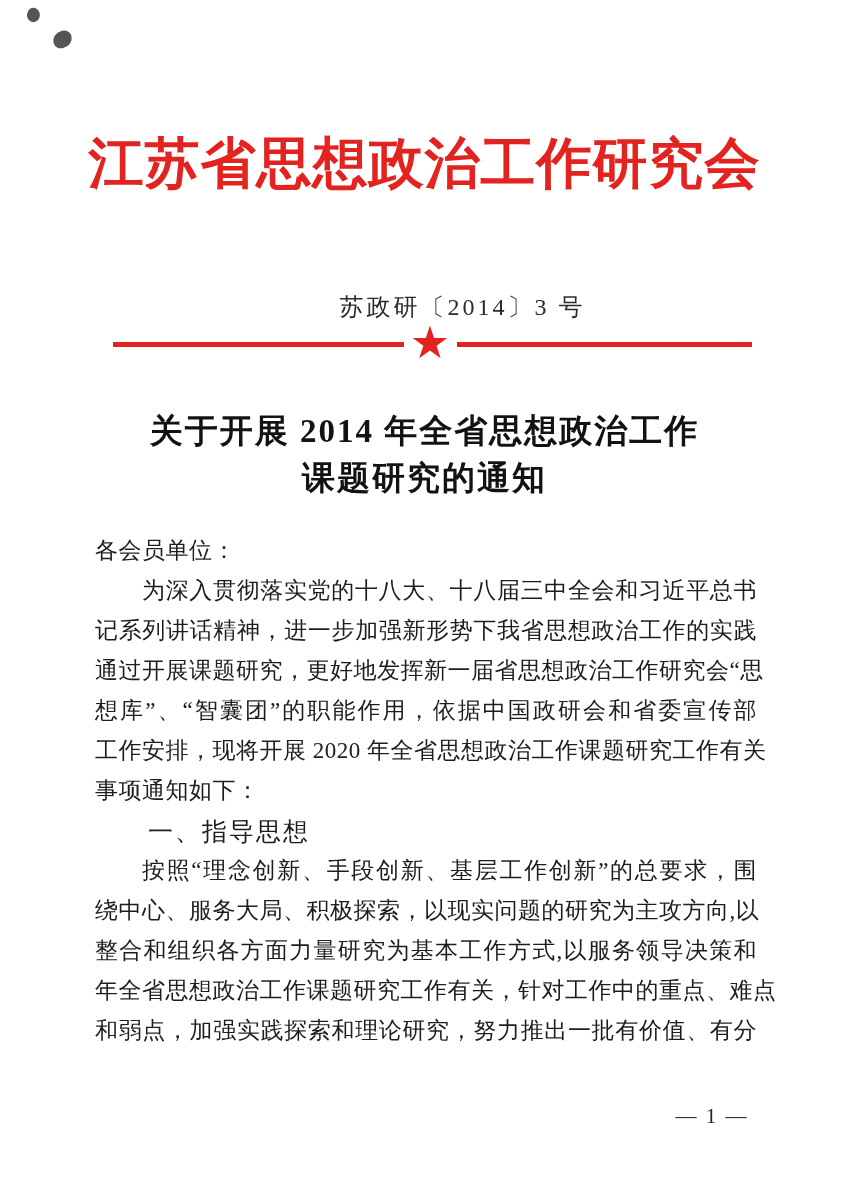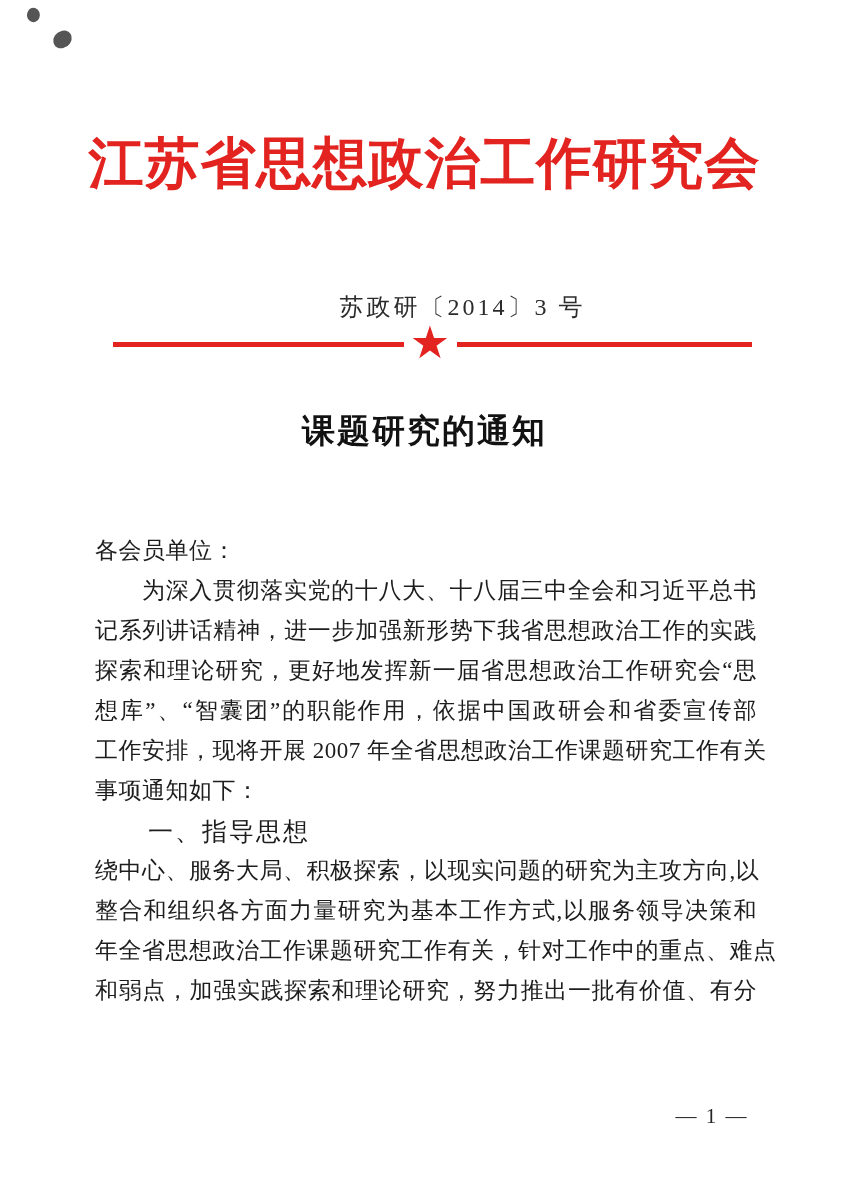--- a/index.html
+++ b/index.html
@@ -74,32 +74,34 @@
 
   <div class="masthead">江苏省思想政治工作研究会</div>
 
   <div class="docnum">苏政研〔2014〕3 号</div>
 
   <div class="rule rule-left"></div>
   <div class="star">★</div>
   <div class="rule rule-right"></div>
 
   <div class="doc-title">
+    <div>关于开展 2014 年全省思想政治工作</div>
     <div>课题研究的通知</div>
   </div>
 
   <div class="body-block">
     <div class="bline">各会员单位：</div>
     <div class="bline just indent">为深入贯彻落实党的十八大、十八届三中全会和习近平总书</div>
     <div class="bline just">记系列讲话精神，进一步加强新形势下我省思想政治工作的实践</div>
-    <div class="bline just">探索和理论研究，更好地发挥新一届省思想政治工作研究会“思</div>
+    <div class="bline just">通过开展课题研究，更好地发挥新一届省思想政治工作研究会“思</div>
     <div class="bline just">想库”、“智囊团”的职能作用，依据中国政研会和省委宣传部</div>
-    <div class="bline just">工作安排，现将开展 2007 年全省思想政治工作课题研究工作有关</div>
+    <div class="bline just">工作安排，现将开展 2020 年全省思想政治工作课题研究工作有关</div>
     <div class="bline">事项通知如下：</div>
     <div class="bline head-line">一、指导思想</div>
+    <div class="bline just indent">按照“理念创新、手段创新、基层工作创新”的总要求，围</div>
     <div class="bline just">绕中心、服务大局、积极探索，以现实问题的研究为主攻方向,以</div>
     <div class="bline just">整合和组织各方面力量研究为基本工作方式,以服务领导决策和</div>
     <div class="bline just">年全省思想政治工作课题研究工作有关，针对工作中的重点、难点</div>
     <div class="bline just">和弱点，加强实践探索和理论研究，努力推出一批有价值、有分</div>
   </div>
 
   <div class="pagenum">— 1 —</div>
 
 </div>
 

